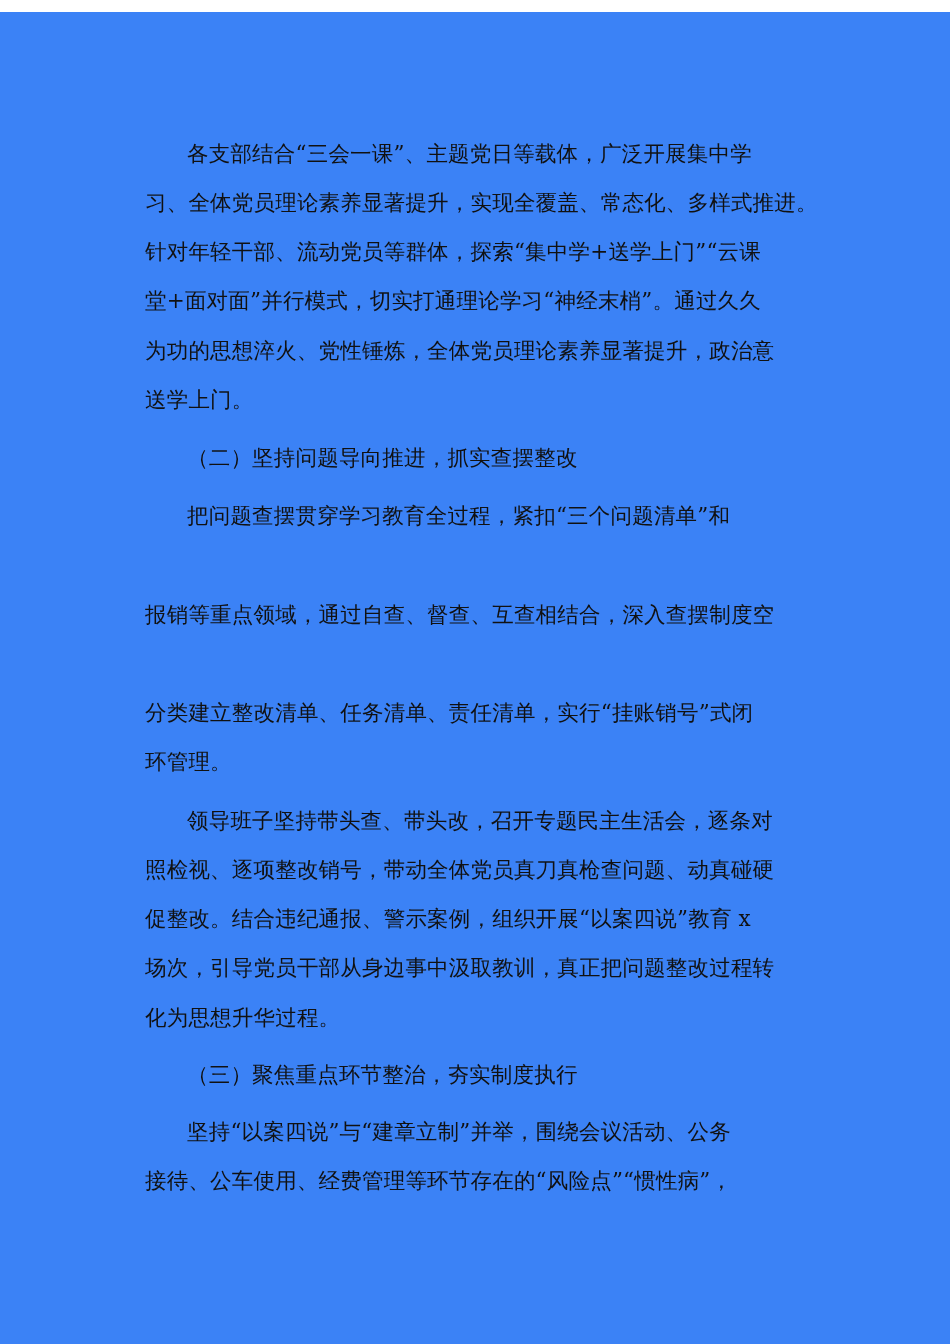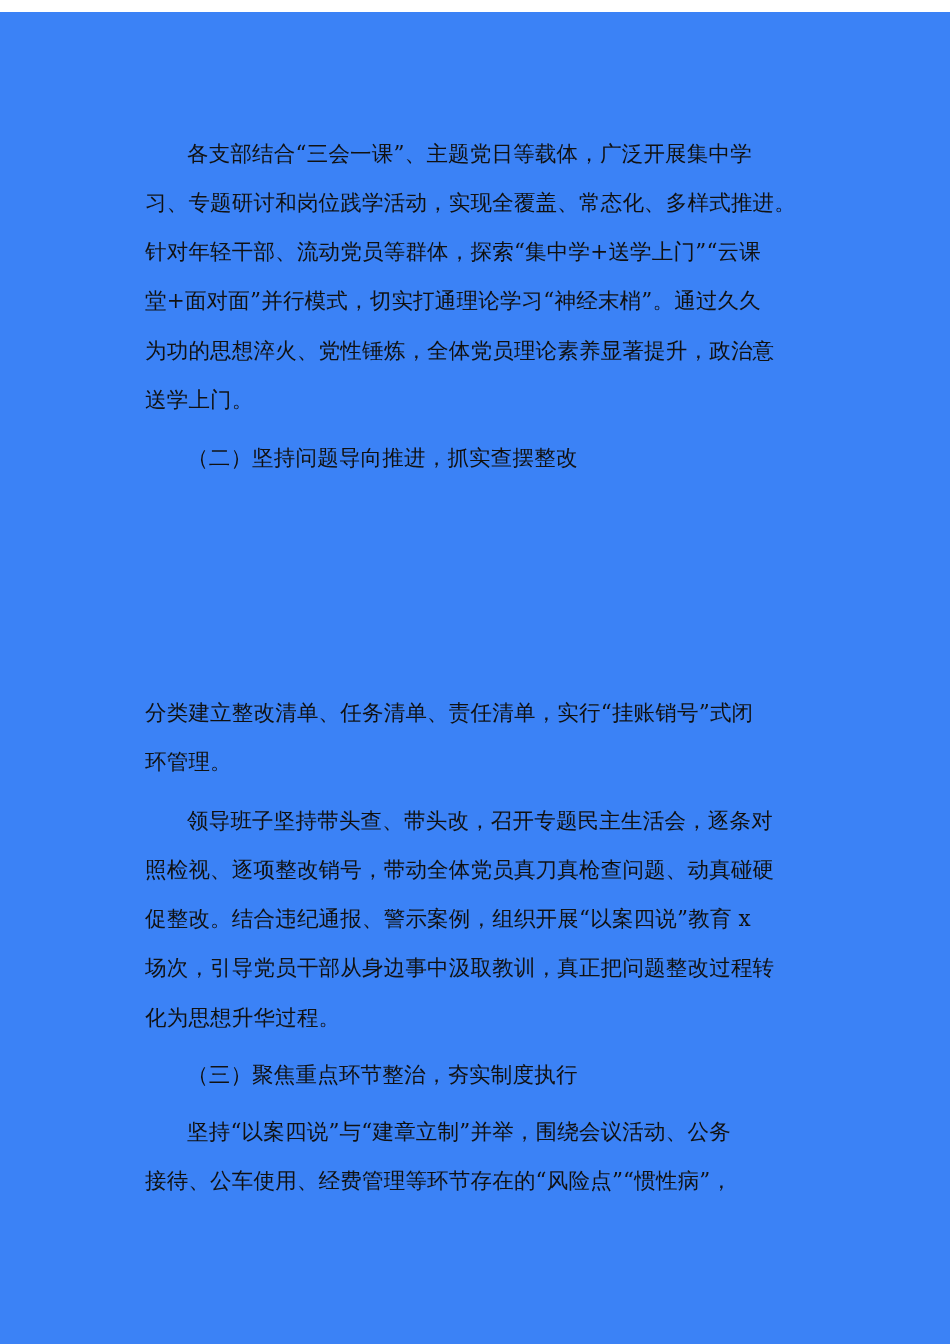--- a/index.html
+++ b/index.html
@@ -9,28 +9,30 @@
   .line { position:absolute; left:145px; font-size:21.5px; line-height:28px; white-space:nowrap; letter-spacing:0.2px; }
   .indent { left:187px; }
   .heading { left:187px;text-align:center; }
 </style>
 </head>
 <body>
 
 <div class="page">
 
   <div class="line indent" style="top:128px">各支部结合“三会一课”、主题党日等载体，广泛开展集中学</div>
-  <div class="line" style="top:177px">习、专题研讨和岗位践学活动，实现全覆盖、常态化、多样式推进。</div>
+  <div class="line" style="top:177px">习、全体党员理论素养显著提升，实现全覆盖、常态化、多样式推进。</div>
   <div class="line" style="top:226px">针对年轻干部、流动党员等群体，探索“集中学+送学上门”“云课</div>
   <div class="line" style="top:275px">堂+面对面”并行模式，切实打通理论学习“神经末梢”。通过久久</div>
   <div class="line" style="top:325px">为功的思想淬火、党性锤炼，全体党员理论素养显著提升，政治意</div>
   <div class="line" style="top:374px">送学上门。</div>
 
   <div class="line heading" style="top:432px">（二）坚持问题导向推进，抓实查摆整改</div>
 
+  <div class="line indent" style="top:490px">把问题查摆贯穿学习教育全过程，紧扣“三个问题清单”和</div>
+  <div class="line" style="top:589px">报销等重点领域，通过自查、督查、互查相结合，深入查摆制度空</div>
   <div class="line" style="top:687px">分类建立整改清单、任务清单、责任清单，实行“挂账销号”式闭</div>
   <div class="line" style="top:736px">环管理。</div>
 
   <div class="line indent" style="top:795px">领导班子坚持带头查、带头改，召开专题民主生活会，逐条对</div>
   <div class="line" style="top:844px">照检视、逐项整改销号，带动全体党员真刀真枪查问题、动真碰硬</div>
   <div class="line" style="top:893px">促整改。结合违纪通报、警示案例，组织开展“以案四说”教育 x</div>
   <div class="line" style="top:942px">场次，引导党员干部从身边事中汲取教训，真正把问题整改过程转</div>
   <div class="line" style="top:992px">化为思想升华过程。</div>
 
   <div class="line heading" style="top:1049px">（三）聚焦重点环节整治，夯实制度执行</div>

